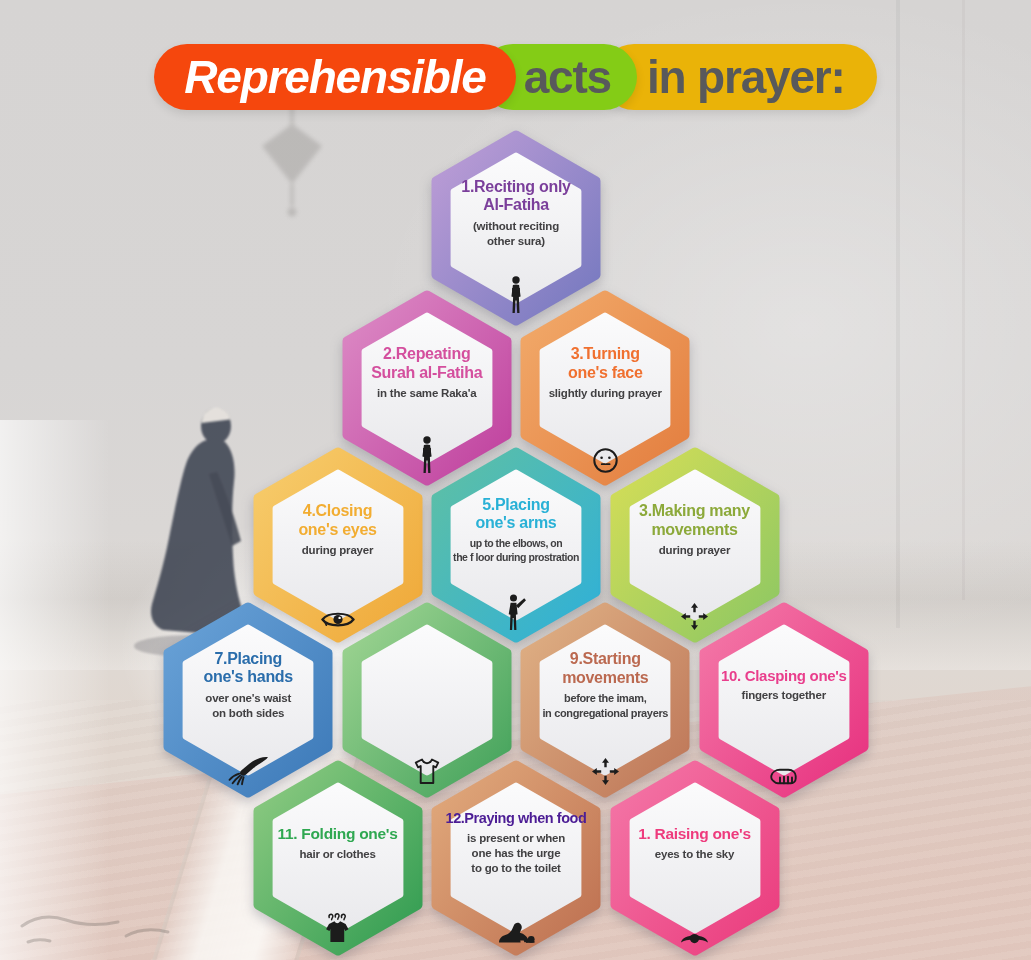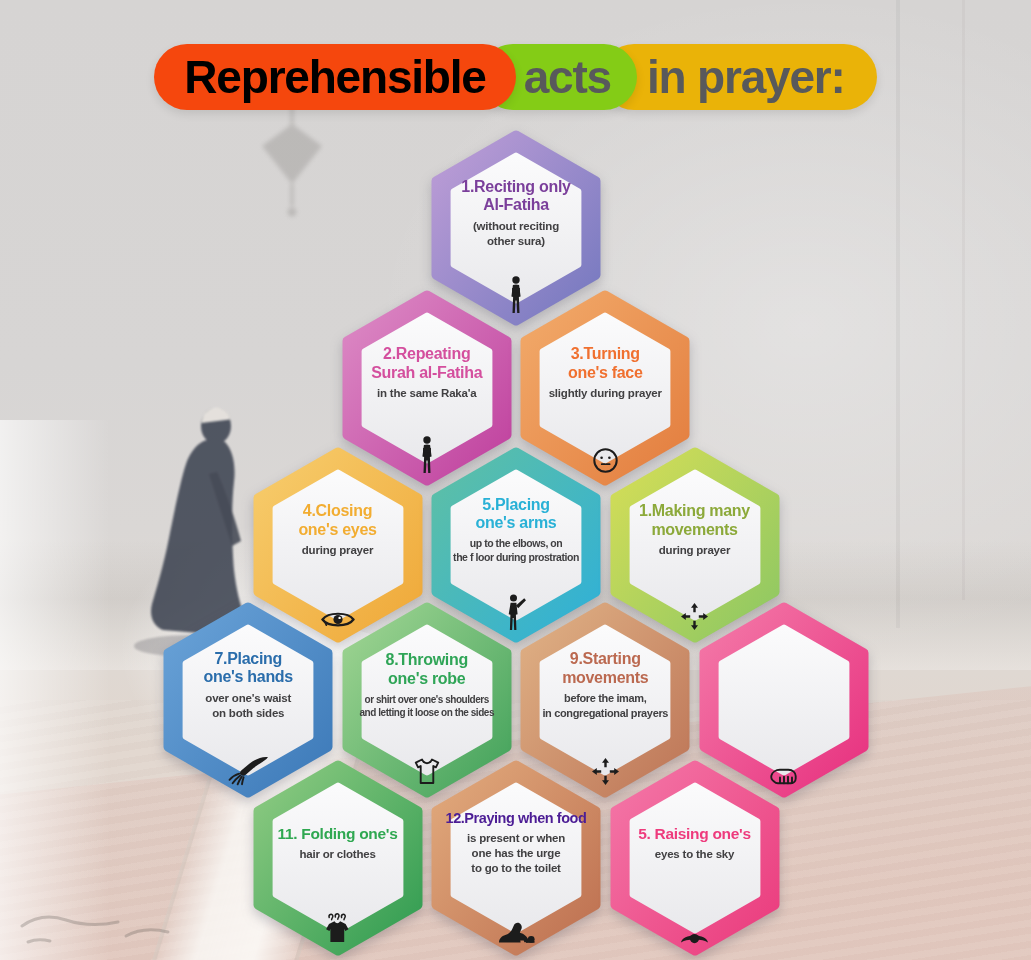--- a/index.html
+++ b/index.html
@@ -96,21 +96,21 @@
     <svg width="280" height="56" viewBox="0 0 280 56">
       <g stroke="#5f5a55" stroke-width="3" fill="none" stroke-linecap="round">
         <path d="M14 30 Q34 16 58 24 T110 26"></path>
         <path d="M118 40 Q136 30 160 36"></path>
         <path d="M20 46 Q30 42 42 45"></path>
       </g>
     </svg>
   </div>
 
   <div class="title-bar">
-    <span class="pill pill-1" style="background: rgb(245, 71, 13); color: #000000;">Reprehensible</span>
+    <span class="pill pill-1" style="background: rgb(245, 71, 13); color: #ffffff; font-style: italic;">Reprehensible</span>
     <span class="pill pill-2" style="background: #84cc16; color: rgb(88, 89, 91);">acts</span>
     <span class="pill pill-3" style="background: #eab308; color: rgb(88, 89, 91);">in prayer:</span>
   </div>
 
   <div class="hex-grid">
       <div class="hex" style="left: 426px; top: 129px;">
         <svg class="hex-shape" width="180" height="198" viewBox="0 0 180 198">
           <defs>
             <linearGradient id="grad1" x1="0" y1="0" x2="1" y2="1">
               <stop offset="0" stop-color="#bf9ed7"></stop>
@@ -252,21 +252,21 @@
               <stop offset="1" stop-color="#8cc763"></stop>
             </linearGradient>
             <linearGradient id="grad6i" x1="0" y1="0" x2="0" y2="1">
               <stop offset="0" stop-color="#fbfbfc"></stop>
               <stop offset="1" stop-color="#e9e9ec"></stop>
             </linearGradient>
           </defs>
           <path d="M90 6 L170 52 V146 L90 192 L10 146 V52 Z" fill="url(#grad6)" stroke="url(#grad6)" stroke-width="9" stroke-linejoin="round"></path>
           <path d="M90 26.5 L152.4 62.3 V135.7 L90 171.5 L27.6 135.7 V62.3 Z" fill="url(#grad6i)" stroke="url(#grad6i)" stroke-width="6" stroke-linejoin="round"></path>
         </svg>
-        <div class="hex-content"><div class="hex-title" style="color:#8ca93a">1.Making many
+        <div class="hex-content"><div class="hex-title" style="color:#8ca93a">3.Making many
 movements</div><div class="hex-sub">during prayer</div></div>
         <div class="hex-icon">
           <svg width="29" height="29" viewBox="0 0 29 29" fill="#1c1c1c">
             <path d="M14.5 1 L18 5.8 15.7 5.8 15.7 10.2 13.3 10.2 13.3 5.8 11 5.8 Z"></path>
             <path d="M14.5 28 L11 23.2 13.3 23.2 13.3 18.8 15.7 18.8 15.7 23.2 18 23.2 Z"></path>
             <path d="M1 14.5 L5.8 11 5.8 13.3 10.2 13.3 10.2 15.7 5.8 15.7 5.8 18 Z"></path>
             <path d="M28 14.5 L23.2 18 23.2 15.7 18.8 15.7 18.8 13.3 23.2 13.3 23.2 11 Z"></path>
           </svg>
         </div>
       </div>
@@ -308,23 +308,20 @@
               <stop offset="1" stop-color="#41a15a"></stop>
             </linearGradient>
             <linearGradient id="grad8i" x1="0" y1="0" x2="0" y2="1">
               <stop offset="0" stop-color="#fbfbfc"></stop>
               <stop offset="1" stop-color="#e9e9ec"></stop>
             </linearGradient>
           </defs>
           <path d="M90 6 L170 52 V146 L90 192 L10 146 V52 Z" fill="url(#grad8)" stroke="url(#grad8)" stroke-width="9" stroke-linejoin="round"></path>
           <path d="M90 26.5 L152.4 62.3 V135.7 L90 171.5 L27.6 135.7 V62.3 Z" fill="url(#grad8i)" stroke="url(#grad8i)" stroke-width="6" stroke-linejoin="round"></path>
         </svg>
-        <div class="hex-content"><div class="hex-title" style="color:#2fa557">8.Throwing
-one's robe</div><div class="hex-sub">or shirt over one's shoulders
-and letting it loose on the sides</div></div>
         <div class="hex-icon">
           <svg width="30" height="29" viewBox="0 0 30 29">
             <path d="M10 2.5 L3.8 5.6 6.1 10.3 8.7 9 8.7 26 21.3 26 21.3 9 23.9 10.3 26.2 5.6 20 2.5 C18.9 4.9 17 6.2 15 6.2 C13 6.2 11.1 4.9 10 2.5 Z" fill="none" stroke="#1c1c1c" stroke-width="1.9" stroke-linejoin="round"></path>
           </svg>
         </div>
       </div>
       <div class="hex" style="left: 515.25px; top: 601px;">
         <svg class="hex-shape" width="180" height="198" viewBox="0 0 180 198">
           <defs>
             <linearGradient id="grad9" x1="0" y1="0" x2="1" y2="1">
@@ -359,20 +356,21 @@
               <stop offset="1" stop-color="#e72f7e"></stop>
             </linearGradient>
             <linearGradient id="grad10i" x1="0" y1="0" x2="0" y2="1">
               <stop offset="0" stop-color="#fbfbfc"></stop>
               <stop offset="1" stop-color="#e9e9ec"></stop>
             </linearGradient>
           </defs>
           <path d="M90 6 L170 52 V146 L90 192 L10 146 V52 Z" fill="url(#grad10)" stroke="url(#grad10)" stroke-width="9" stroke-linejoin="round"></path>
           <path d="M90 26.5 L152.4 62.3 V135.7 L90 171.5 L27.6 135.7 V62.3 Z" fill="url(#grad10i)" stroke="url(#grad10i)" stroke-width="6" stroke-linejoin="round"></path>
         </svg>
+        <div class="hex-content"><div class="hex-title" style="color:#e93e8c">10. Clasping one's</div><div class="hex-sub">fingers together</div></div>
         <div class="hex-icon">
           <svg width="31" height="23" viewBox="0 0 31 23">
             <path d="M6.2 18.6 C3.9 17.2 2.8 14.9 3.4 12.6 C4.3 9.2 7.9 6.8 11.8 6.8 L20.4 6.8 C24.7 6.8 27.7 9.5 27.7 13.1 L27.7 15.6 C27.7 18.2 25.6 20.2 23 20.2 L9.9 20.2 C8.5 20.2 7.2 19.7 6.2 18.6 Z" fill="none" stroke="#1c1c1c" stroke-width="1.9" stroke-linejoin="round"></path>
             <path d="M12 20 L12 14.4 M16 20.2 L16 13.8 M20 20.2 L20 13.8 M24 20 L24 14.4" stroke="#1c1c1c" stroke-width="1.9" stroke-linecap="round" fill="none"></path>
           </svg>
         </div>
       </div>
       <div class="hex" style="left: 247.5px; top: 759px;">
         <svg class="hex-shape" width="180" height="198" viewBox="0 0 180 198">
           <defs>
@@ -434,21 +432,21 @@
               <stop offset="1" stop-color="#ea3a7c"></stop>
             </linearGradient>
             <linearGradient id="grad13i" x1="0" y1="0" x2="0" y2="1">
               <stop offset="0" stop-color="#fbfbfc"></stop>
               <stop offset="1" stop-color="#e9e9ec"></stop>
             </linearGradient>
           </defs>
           <path d="M90 6 L170 52 V146 L90 192 L10 146 V52 Z" fill="url(#grad13)" stroke="url(#grad13)" stroke-width="9" stroke-linejoin="round"></path>
           <path d="M90 26.5 L152.4 62.3 V135.7 L90 171.5 L27.6 135.7 V62.3 Z" fill="url(#grad13i)" stroke="url(#grad13i)" stroke-width="6" stroke-linejoin="round"></path>
         </svg>
-        <div class="hex-content"><div class="hex-title" style="color:#ee3b7d">5. Raising one's</div><div class="hex-sub">eyes to the sky</div></div>
+        <div class="hex-content"><div class="hex-title" style="color:#ee3b7d">1. Raising one's</div><div class="hex-sub">eyes to the sky</div></div>
         <div class="hex-icon">
           <svg width="31" height="20" viewBox="0 0 31 20" fill="#1c1c1c">
             <path d="M2 18.6 C3.2 9.2 27.8 9.2 29 18.6 C24.6 14.4 6.4 14.4 2 18.6 Z"></path>
             <circle cx="15.5" cy="14.6" r="4.6"></circle>
           </svg>
         </div>
       </div>
     </div>
 
 </div>

